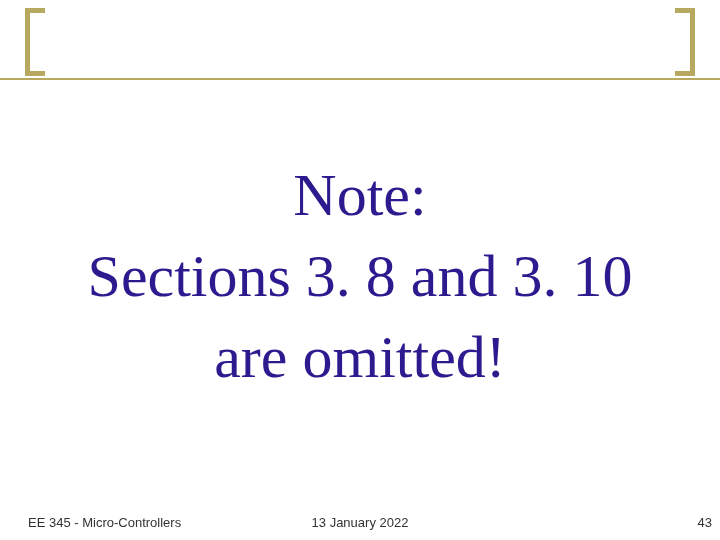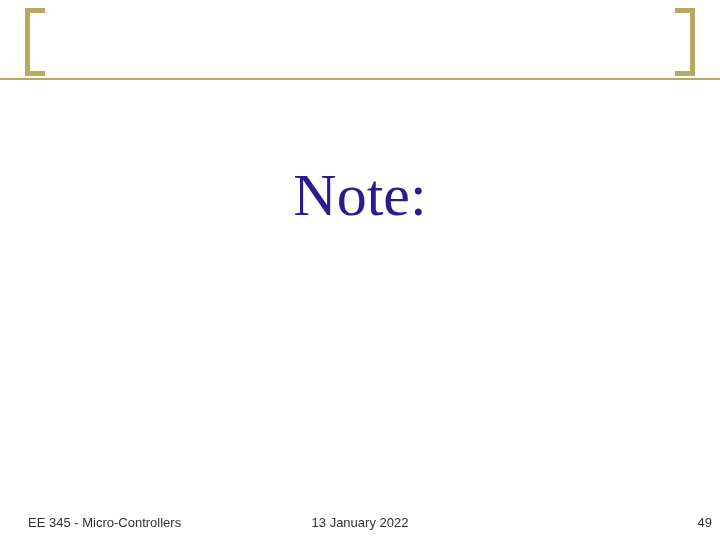--- a/index.html
+++ b/index.html
@@ -93,19 +93,21 @@
 <body>
 
 <div class="header-frame">
   <div class="bracket-left"></div>
   <div class="bracket-right"></div>
 </div>
 <div class="header-underline"></div>
 
 <div class="main-content">
   <div class="note-line">Note:</div>
+  <div class="note-line">Sections 3. 8 and 3. 10</div>
+  <div class="note-line">are omitted!</div>
 </div>
 
 <div class="footer">
   <span class="footer-left">EE 345 - Micro-Controllers</span>
   <span class="footer-center">13 January 2022</span>
-  <span class="footer-right">49</span>
+  <span class="footer-right">43</span>
 </div>
 
 </body></html>

